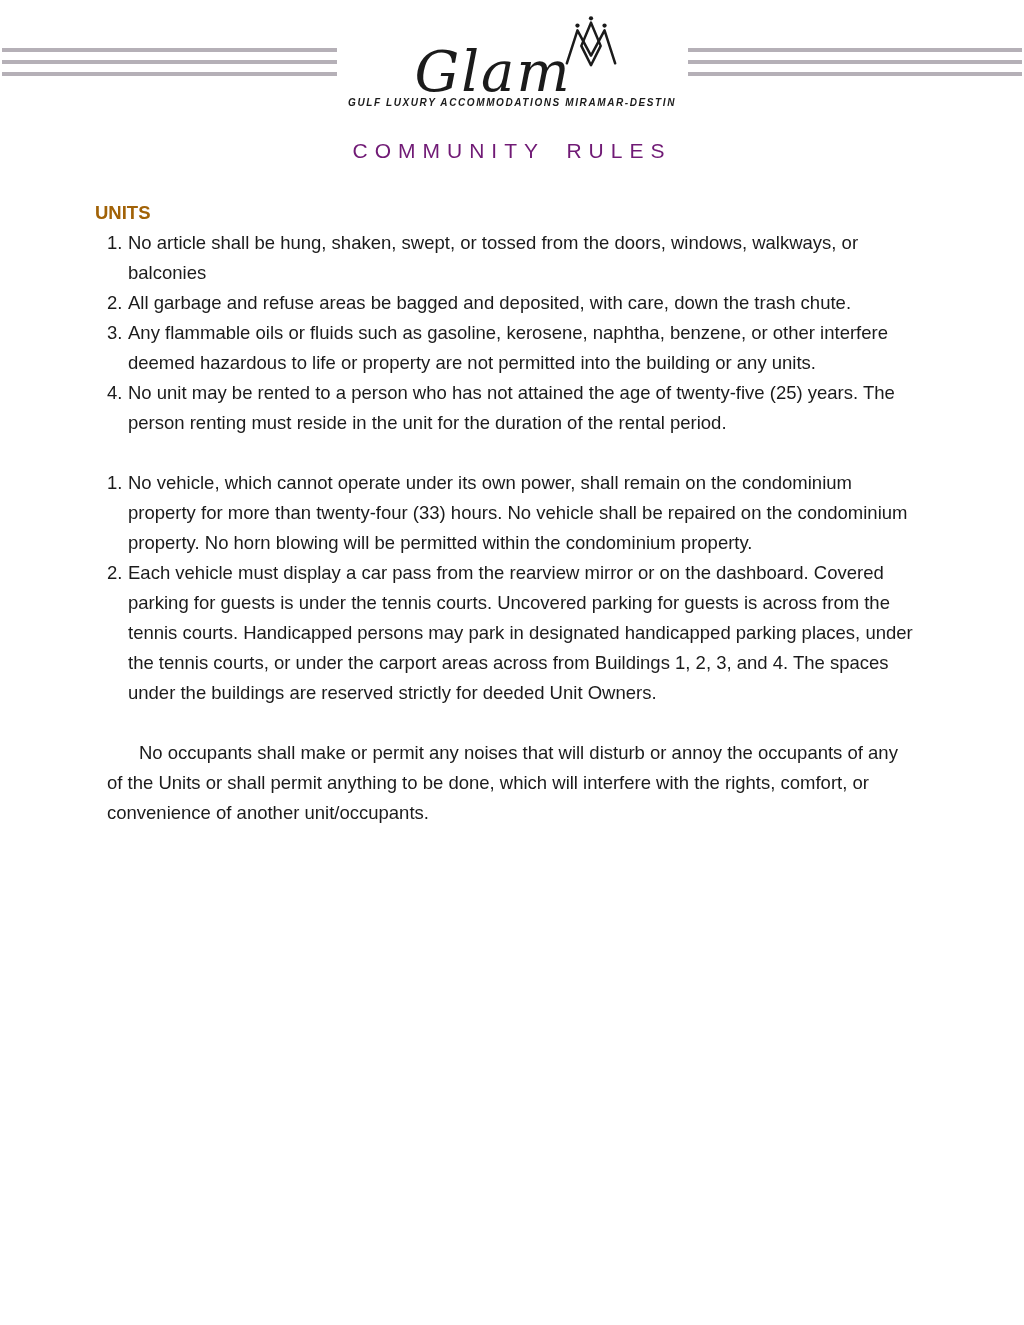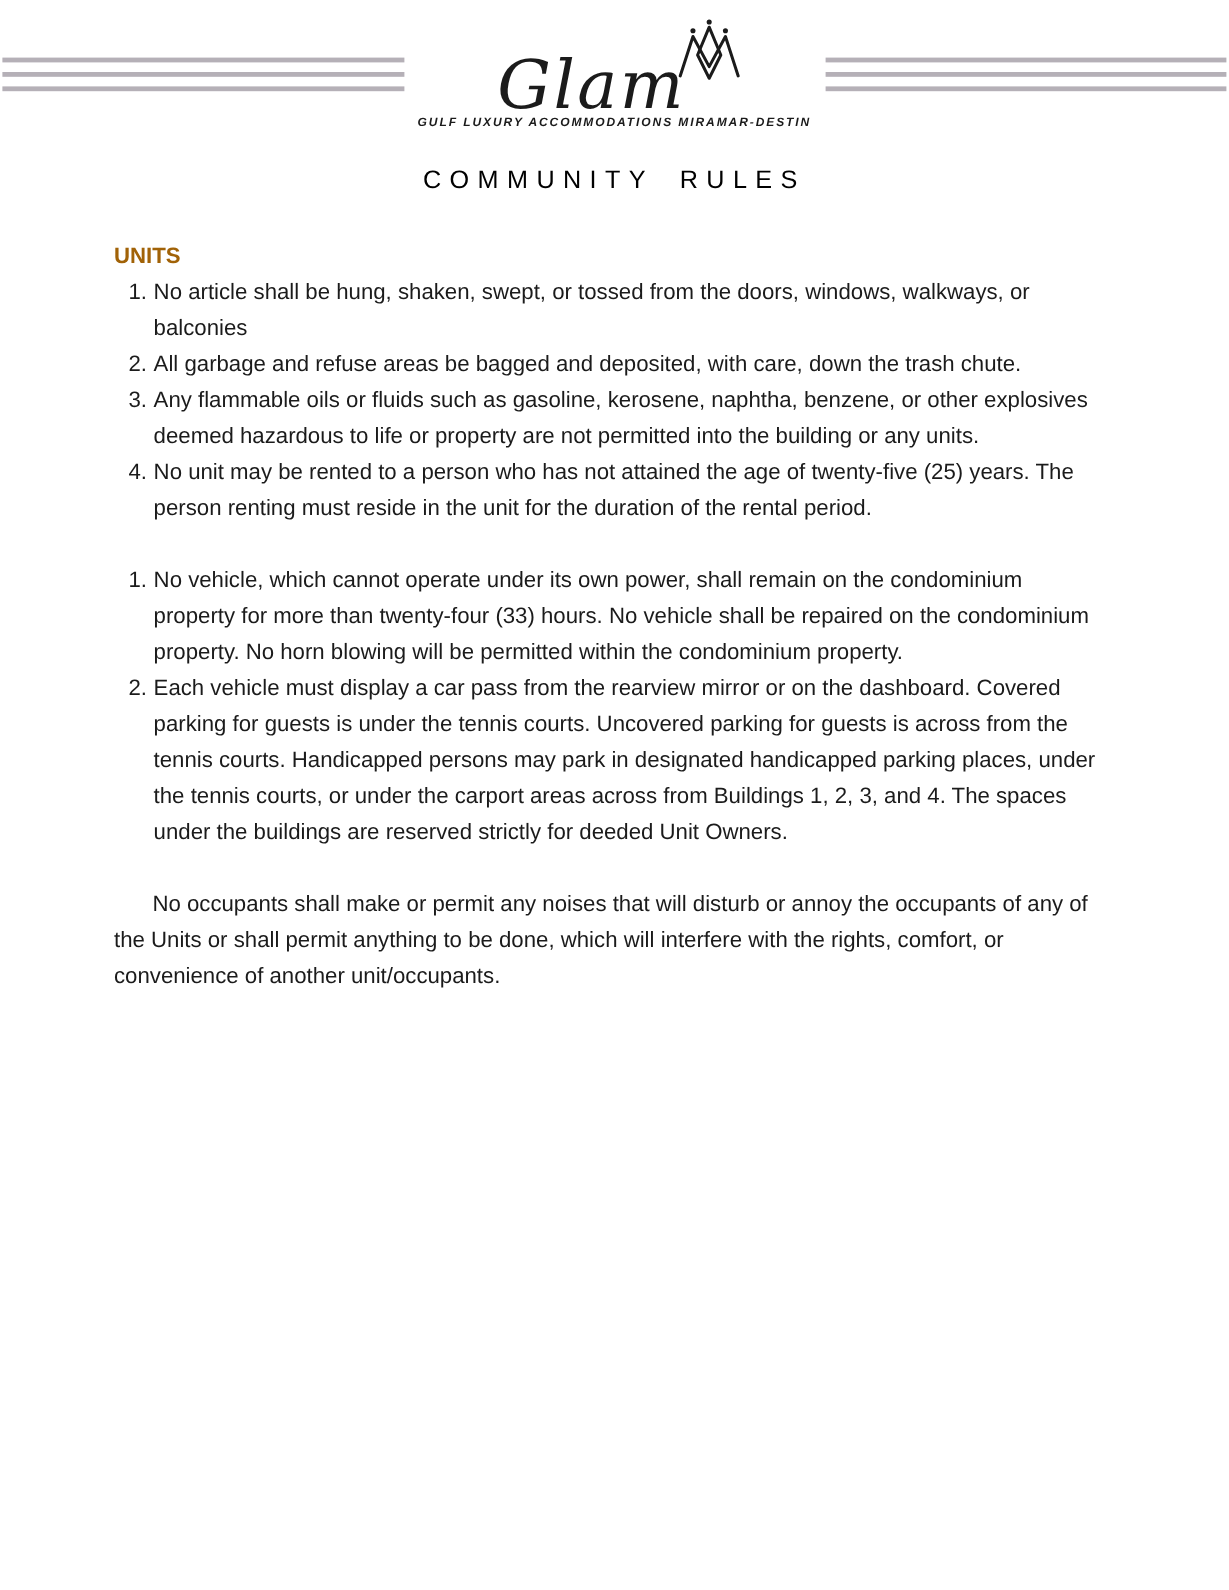--- a/index.html
+++ b/index.html
@@ -42,40 +42,40 @@
     color: #1b1b1b;
     font-style: italic;
   }
 
   
   .page-title {
     position: absolute; top: 139px; left: 0; right: 0;
     text-align: center;
     font-size: 21px; font-weight: 400;
     letter-spacing: 7px; word-spacing: 9px;
-    color: #000000;
+    color: #701a75;
   }
 
   
   .content {
     position: absolute; top: 198px; left: 95px;
     width: 826px;
     font-size: 18.5px; line-height: 30px;
   }
   section + section { margin-top: 30px; }
   h2 {
     margin: 0; padding: 0;
     font-size: 18.5px; line-height: 30px; font-weight: 700;
     color: #a16207;
   }
   ol.rules { list-style: none; margin: 0; padding: 0 0 0 12px; }
   ol.rules li { display: flex; }
   ol.rules .num { flex: 0 0 21px; }
   ol.rules .txt { flex: 1; }
-  .para { margin: 0; text-indent: 32px; }
+  .para { margin: 12px; text-indent: 32px; }
 
   
   .footer { position: absolute; left: 0; top: 1236px; width: 1024px; height: 89px; font-size: 16.5px; }
   svg { display: block; }
 </style>
 </head>
 <body>
 
 <div class="deco deco-left">
     <i></i>
@@ -109,21 +109,21 @@
         <li>
           <span class="num">1.</span>
           <span class="txt">No article shall be hung, shaken, swept, or tossed from the doors, windows, walkways, or balconies</span>
         </li>
         <li>
           <span class="num">2.</span>
           <span class="txt">All garbage and refuse areas be bagged and deposited, with care, down the trash chute.</span>
         </li>
         <li>
           <span class="num">3.</span>
-          <span class="txt">Any flammable oils or fluids such as gasoline, kerosene, naphtha, benzene, or other explosives deemed hazardous to life or property are not permitted into the building or any units.</span>
+          <span class="txt">Any flammable oils or fluids such as gasoline, kerosene, naphtha, benzene, or other interfere deemed hazardous to life or property are not permitted into the building or any units.</span>
         </li>
         <li>
           <span class="num">4.</span>
           <span class="txt">No unit may be rented to a person who has not attained the age of twenty-five (25) years. The person renting must reside in the unit for the duration of the rental period.</span>
         </li>
       </ol>
   </section>
 
   <section>
     <ol class="rules">

